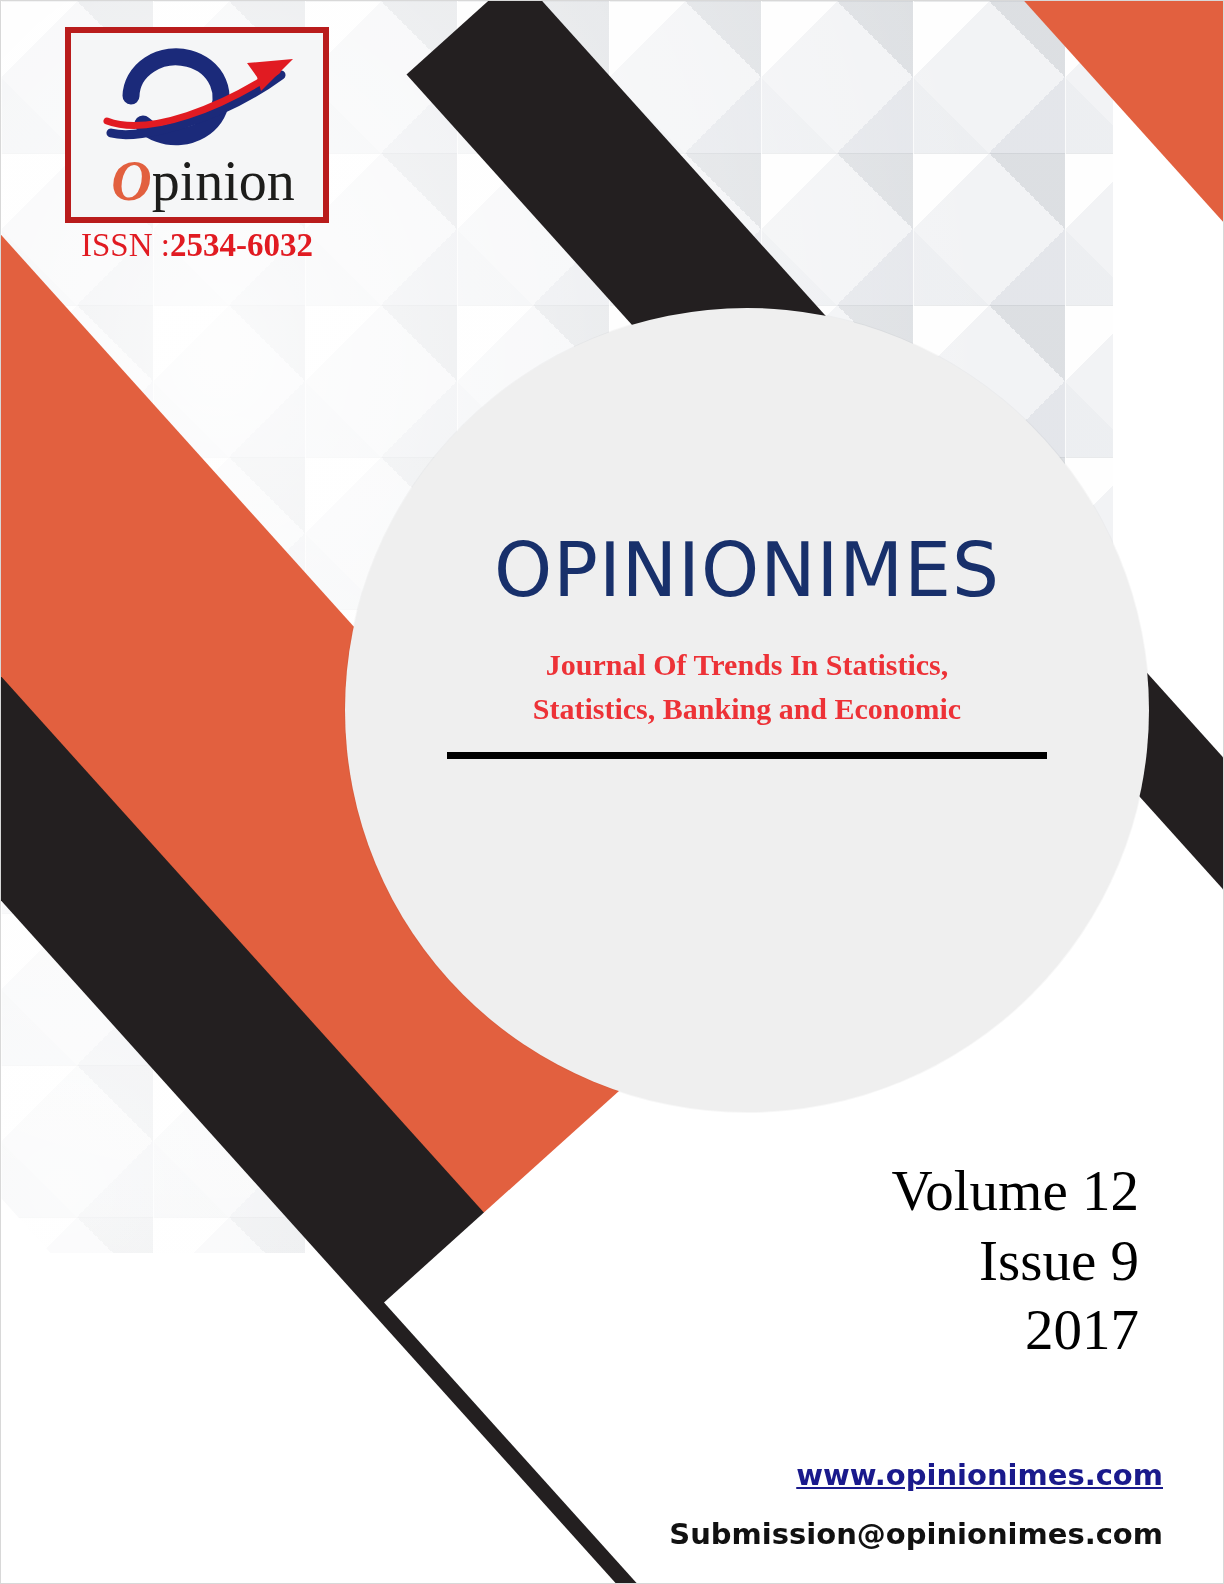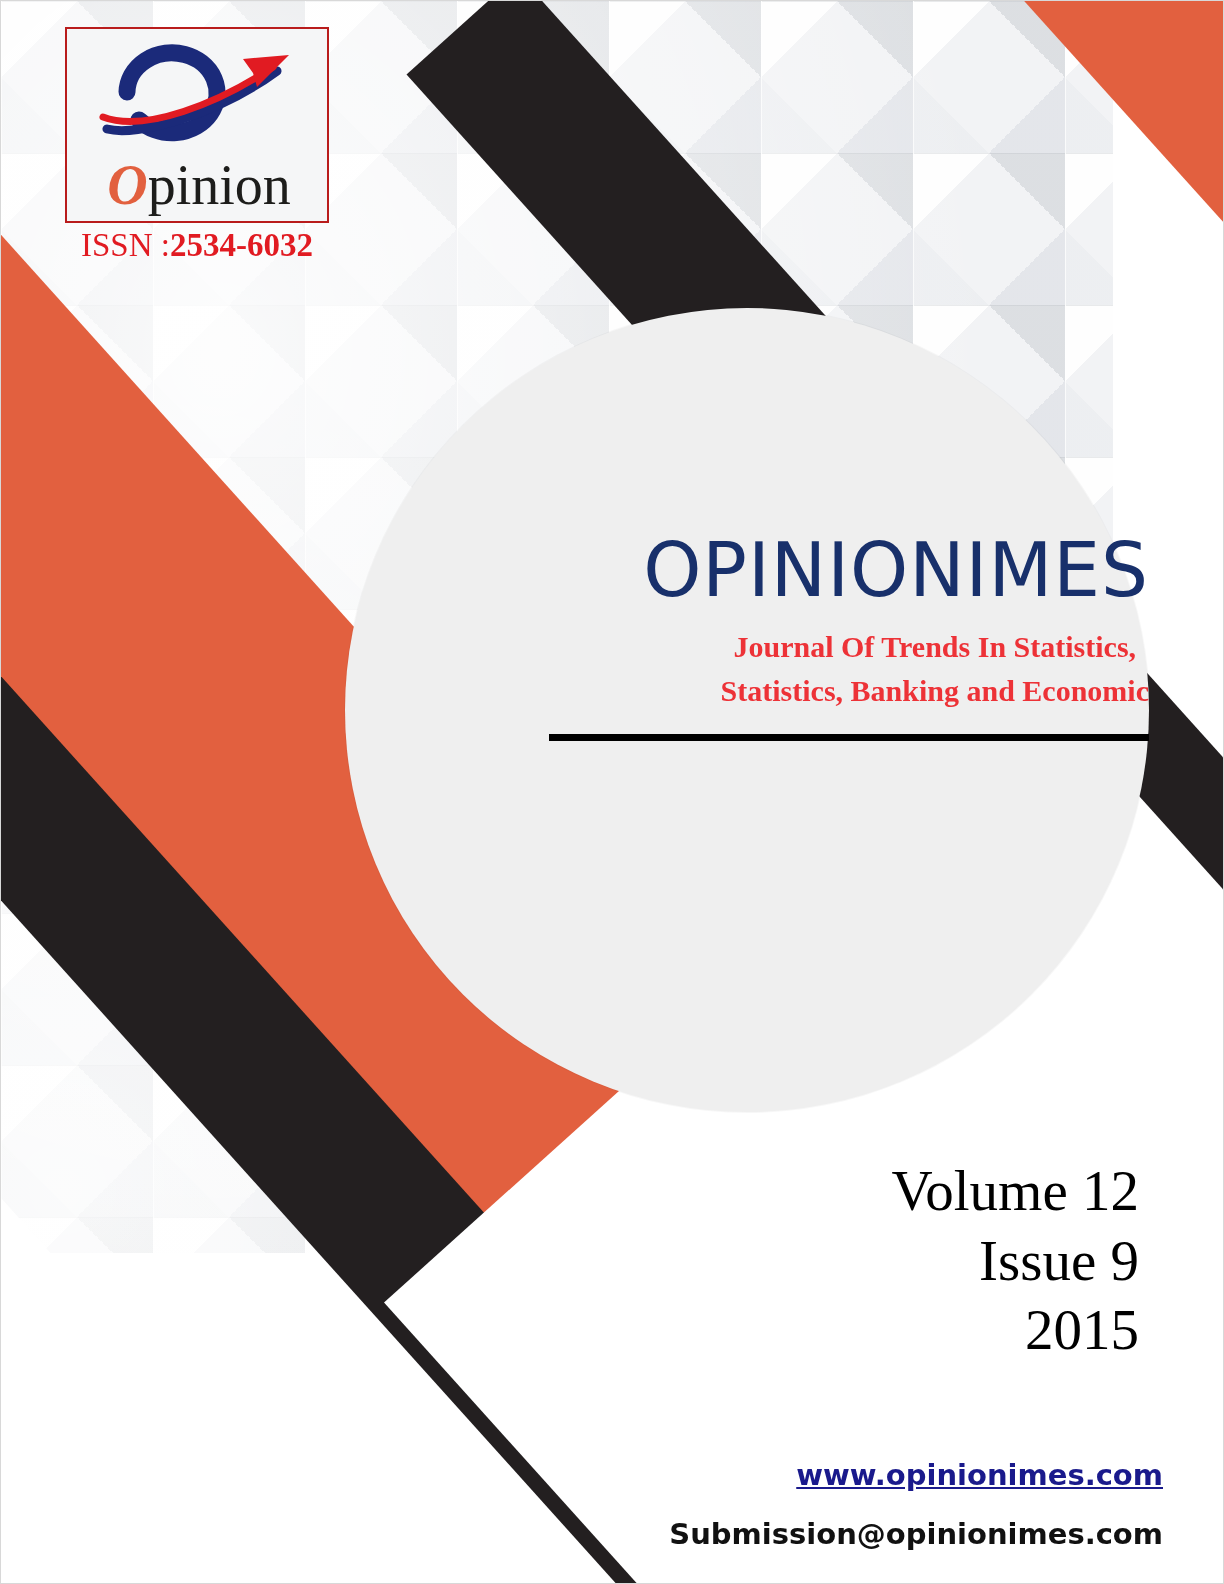--- a/index.html
+++ b/index.html
@@ -130,36 +130,36 @@
     position: absolute;
     left: 344px;
     top: 307px;
     width: 804px;
     height: 804px;
     border-radius: 50%;
     background: #efefef;
     box-shadow: 0 0 0 1px rgba(0,0,0,0.03);
     display: flex;
     flex-direction: column;
-    align-items: flex-end;
+    align-items: center;
     justify-content: flex-start;
     padding-top: 225px;
     box-sizing: border-box;
   }
   .journal-title {
     font-family: "DejaVu Sans", sans-serif;
     font-size: 74px;
     letter-spacing: 1px;
     color: #18306b;
     font-weight: 400;
     line-height: 1;
     text-align: center;
   }
   .journal-subtitle {
-    margin-top: 18px;
+    margin-top: 36px;
     font-family: "Liberation Serif", serif;
     font-weight: bold;
     font-size: 30px;
     color: #ed3237;
     text-align: center;
     line-height: 1.45;
     max-width: 600px;
   }
   .title-rule {
     margin-top: 22px;
@@ -169,21 +169,21 @@
   }
 
   
   .logo-box {
     position: absolute;
     left: 64px;
     top: 26px;
     width: 264px;
     height: 196px;
     background: #f5f6f7;
-    border: 2px solid #b91c1c;
+    border: 6px solid #b91c1c;
     box-sizing: border-box;
   }
   .logo-mark {
     position: absolute;
     left: 0; top: 8px;
     width: 264px;
     height: 110px;
   }
   .logo-word {
     position: absolute;
@@ -287,21 +287,21 @@
     <div class="logo-word"><span class="o">O</span><span>pinion</span></div>
   </div>
 
   <div class="issn">
     <span class="lbl">ISSN :</span><span>2534-6032</span>
   </div>
 
   <div class="volume-block">
     <div>Volume 12</div>
     <div>Issue 9</div>
-    <div>2015</div>
+    <div>2017</div>
   </div>
 
   <div class="footer">
     <span class="web">www.opinionimes.com</span>
     <span class="mail">Submission@opinionimes.com</span>
   </div>
 
 </div>
 
 </body></html>

